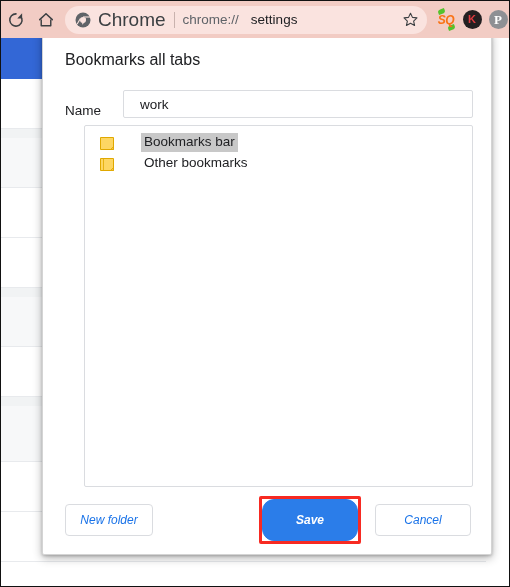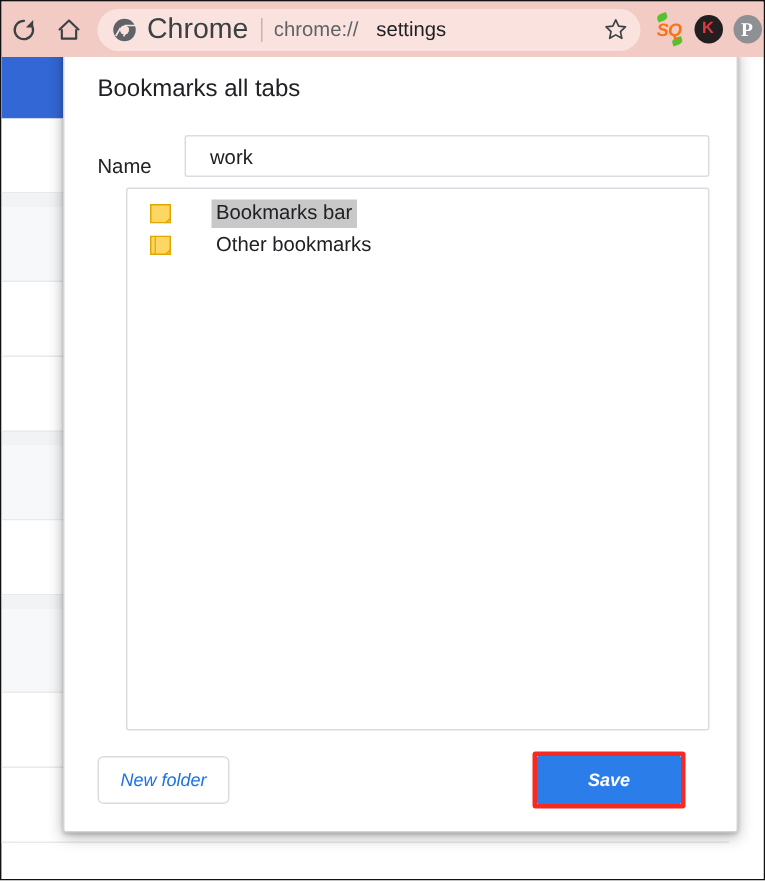--- a/index.html
+++ b/index.html
@@ -288,23 +288,23 @@
   .spacer { flex: 1 1 auto; }
   .save-wrap {
     border: 3px solid #f72a22;
     border-radius: 2px;
     padding: 0;
     display: flex;
     margin-right: 14px;
     line-height: 0;
   }
   .save-wrap .btn-primary {
-    border-radius: 1px;
+    border-radius: 12px;
     width: 96px;
-    height: 32px;
+    height: 42px;
   }
   .btn-newfolder { width: 88px; padding: 0; }
   .btn-cancel { width: 96px; padding: 0; }
 </style>
 </head>
 <body>
 
 <div id="screen">
 
   <div class="page">
@@ -355,20 +355,21 @@
         <span class="tree-label">Other bookmarks</span>
       </div>
     </div>
 
     <div class="footer">
       <div class="btn btn-secondary btn-newfolder">New folder</div>
       <div class="spacer"></div>
       <div class="save-wrap">
         <div class="btn btn-primary">Save</div>
       </div>
+      <div class="btn btn-secondary btn-cancel">Cancel</div>
     </div>
 
   </div>
 
   <div class="toolbar">
 
     <div class="tb-icon">
       <svg width="18" height="18" viewBox="0 0 20 20">
         <path d="M10 3.2 A6.8 6.8 0 1 0 16.4 8" fill="none" stroke="#3c4043" stroke-width="1.7" stroke-linecap="round"></path>
         <path d="M16.8 2.6 L16.8 8.2 L11.4 8.2 Z" fill="#3c4043"></path>

